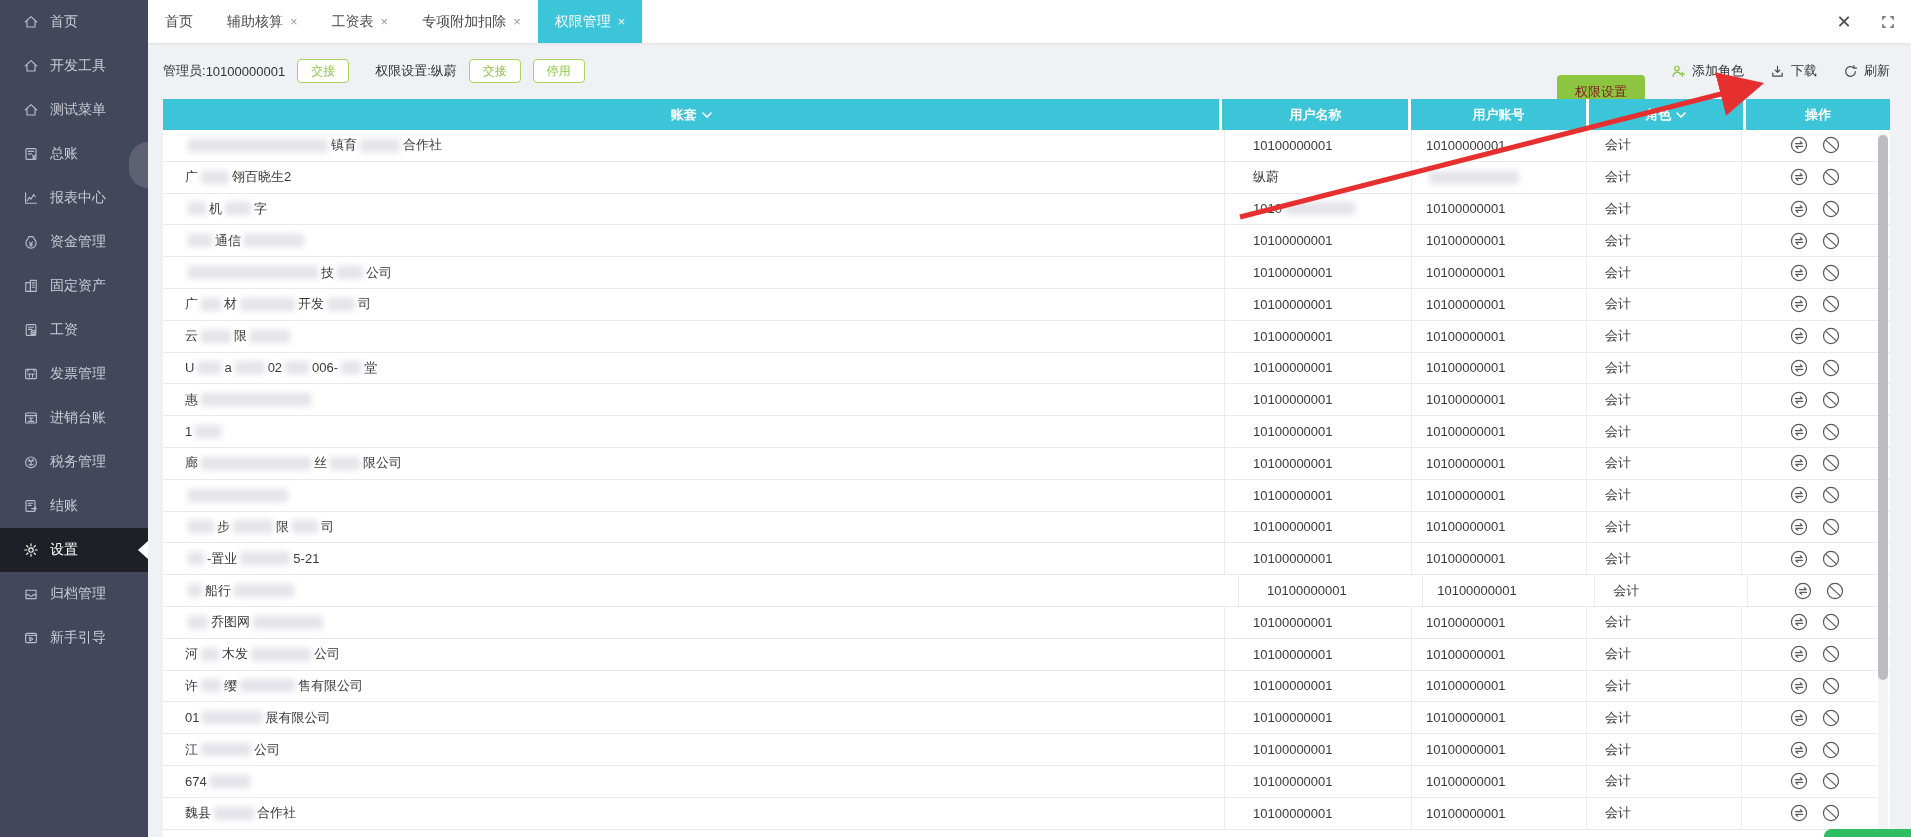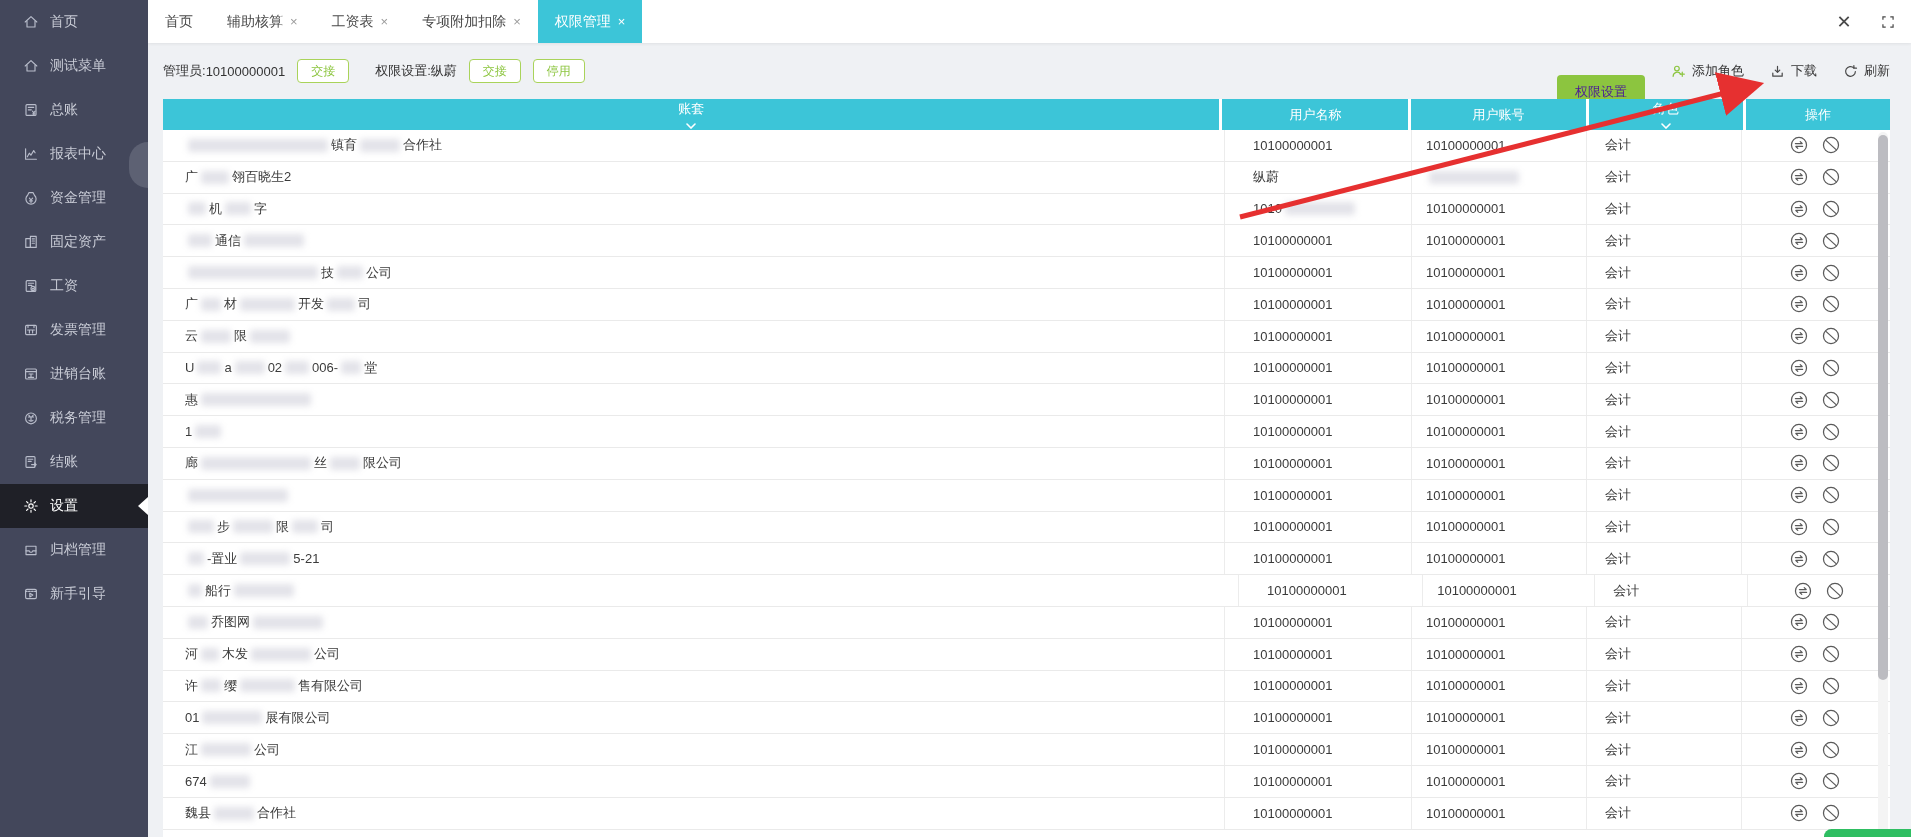--- a/index.html
+++ b/index.html
@@ -34,30 +34,30 @@
   .wc-btn svg { width:14px; height:14px; stroke:#4A4A4A; fill:none; stroke-width:1.4; }
   .wc-x { font-size:18px; font-weight:400; }
 
   
   .toolbar { position:relative; height:56px; display:flex; align-items:center; background:#EFF1F4; padding:0 21px 0 15px; }
   .tb-label { font-size:13px; color:#333; }
   .tb-val { font-size:13px; color:#333; }
   .btn-outline { margin-left:12px; padding:3px 13px; font-size:12px; color:#8CC53F; background:#FFF;
     border:1px solid #A9D35A; border-radius:4px; cursor:pointer; line-height:16px; }
   .tb-right { margin-left:auto; display:flex; align-items:center; gap:26px; }
-  .btn-solid { background:#8CC53F; color:#4c1d95; font-size:13px; padding:8px 18px; border:none; border-radius:4px; cursor:pointer;margin-top:41px; }
+  .btn-solid { background:#8CC53F; color:#7f1d1d; font-size:13px; padding:8px 18px; border:none; border-radius:4px; cursor:pointer;margin-top:41px; }
   .tb-act { display:flex; align-items:center; gap:6px; font-size:13px; color:#333; cursor:pointer; }
   .tb-act svg { width:15px; height:15px; fill:none; stroke:#4A4A4A; stroke-width:1.3; stroke-linecap:round; stroke-linejoin:round; }
   .tb-act svg.green { stroke:#8CC53F; }
   .gap28 { width:26px; }
 
   
   .table-wrap { position:absolute; left:15px; top:99px; width:1727px; height:738px; background:#FFF; }
   .thead { display:flex; height:31px; background:#FFF; }
-  .th { background:#3CC5D8; color:#FFF; font-size:13px; font-weight:normal; display:flex; align-items:center; justify-content:center; gap:5px;flex-direction:column; }
+  .th { background:#3CC5D8; color:#FFF; font-size:13px; font-weight:bold; display:flex; align-items:center; justify-content:center; gap:5px; }
   .th + .th { margin-left:3px; }
   .th svg.caret { width:10px; height:6px; stroke:#FFF; fill:none; stroke-width:1.6; stroke-linecap:round; }
   .tbody { position:absolute; left:0; top:31px; right:0; bottom:0; overflow:hidden; }
   .tr { display:flex; height:31.8px; border-bottom:1px solid #EAEAEA; background:#FFF; }
   .td { font-size:13px; color:#3A3A3A; display:flex; align-items:center; overflow:hidden; white-space:nowrap; }
   .td.c0 { padding-left:22px; }
   .td.c1 { padding-left:28px; }
   .td.c2 { padding-left:14px; }
   .td.c3 { padding-left:18px; }
   .td.c4 { justify-content:center; gap:14px; }
@@ -79,20 +79,29 @@
 
 <aside class="sidebar" id="sidebar">
     <div class="side-item">
       <span class="ic">
         <svg viewBox="0 0 16 16">
           <path d="M2.2 8 8 2.6 13.8 8"></path>
           <path d="M4 7.2V13h8V7.2"></path>
         </svg>
       </span>
       <span>首页</span>
+    </div>
+    <div class="side-item">
+      <span class="ic">
+        <svg viewBox="0 0 16 16">
+          <path d="M2.2 8 8 2.6 13.8 8"></path>
+          <path d="M4 7.2V13h8V7.2"></path>
+        </svg>
+      </span>
+      <span>开发工具</span>
     </div>
     <div class="side-item">
       <span class="ic">
         <svg viewBox="0 0 16 16">
           <path d="M2.2 8 8 2.6 13.8 8"></path>
           <path d="M4 7.2V13h8V7.2"></path>
         </svg>
       </span>
       <span>测试菜单</span>
     </div>

